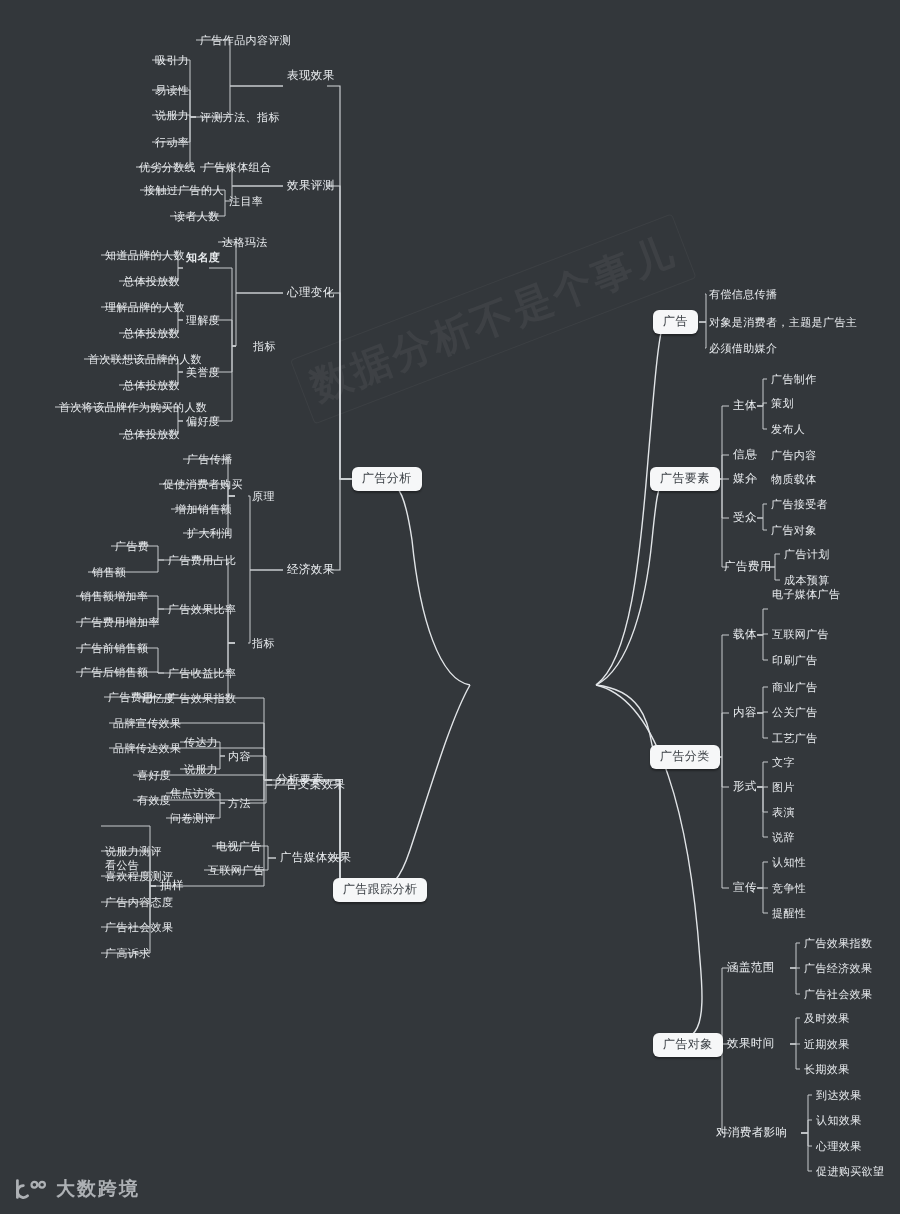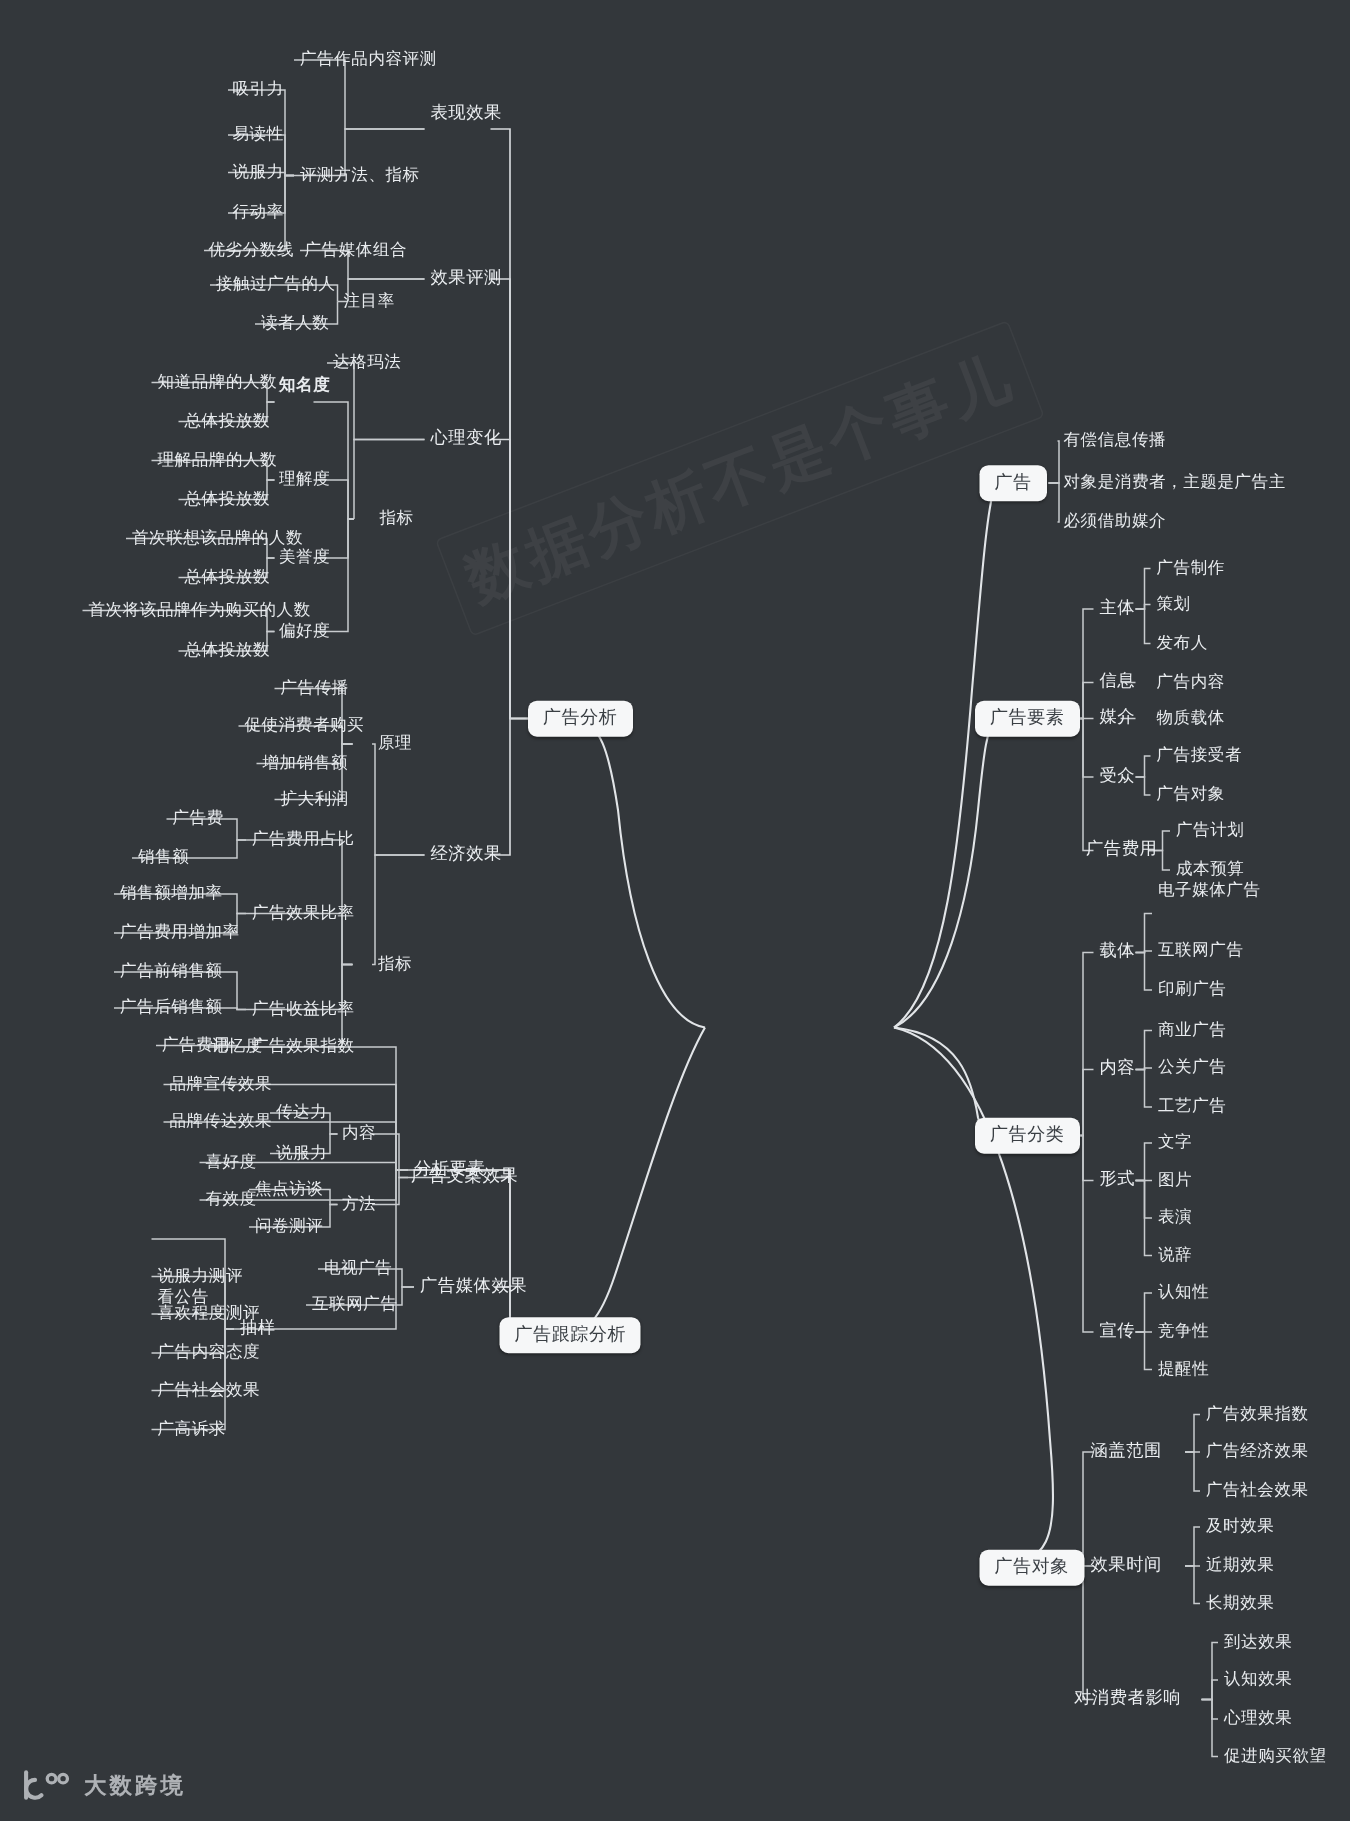--- a/index.html
+++ b/index.html
@@ -78,21 +78,21 @@
     position: absolute;
     left: 14px; bottom: 12px;
     display: flex;
     align-items: center;
     gap: 8px;
     opacity: .75;
   }
   #logo .mark { width: 34px; height: 24px; }
   #logo .brand {
     color: #d7dade;
-    font-size: 15px;
+    font-size: 19px;
     font-weight: bold;
     letter-spacing: 2px;
   }
 </style>
 </head>
 <body>
 
 <div id="canvas">
 
   <div id="watermark">

